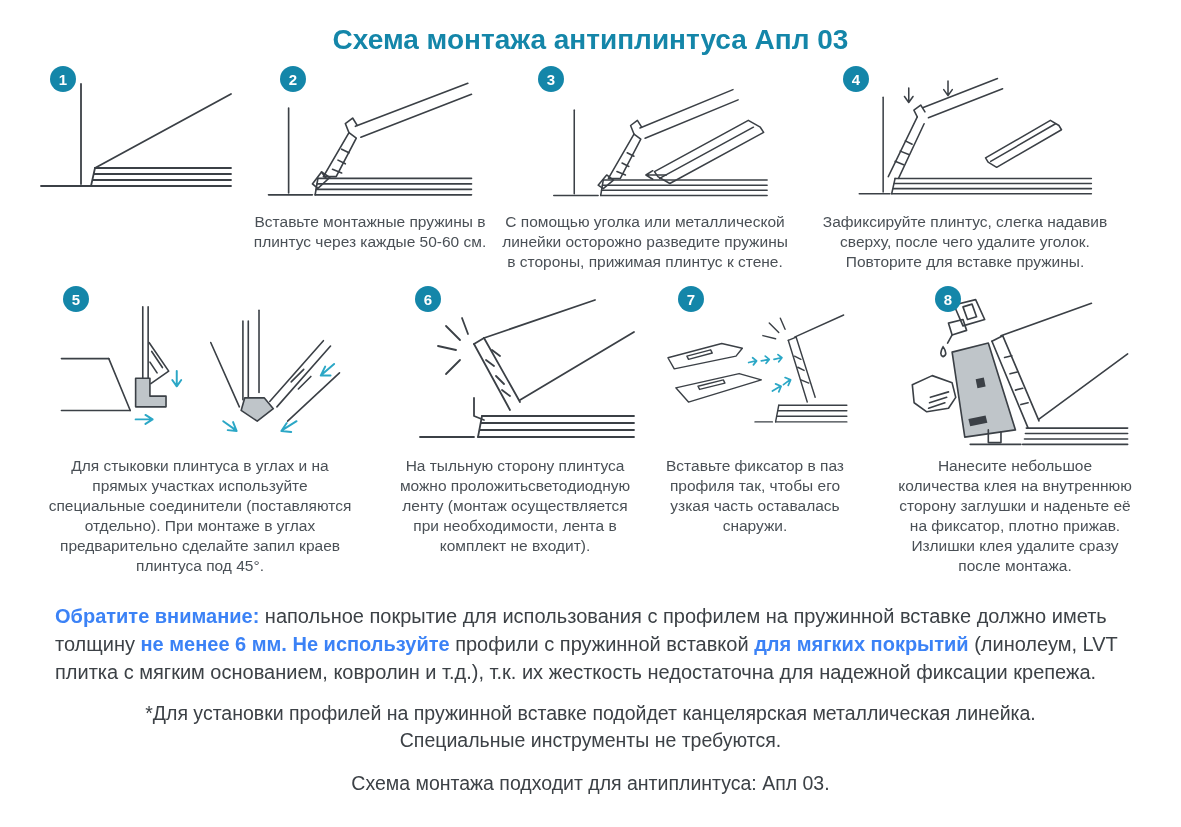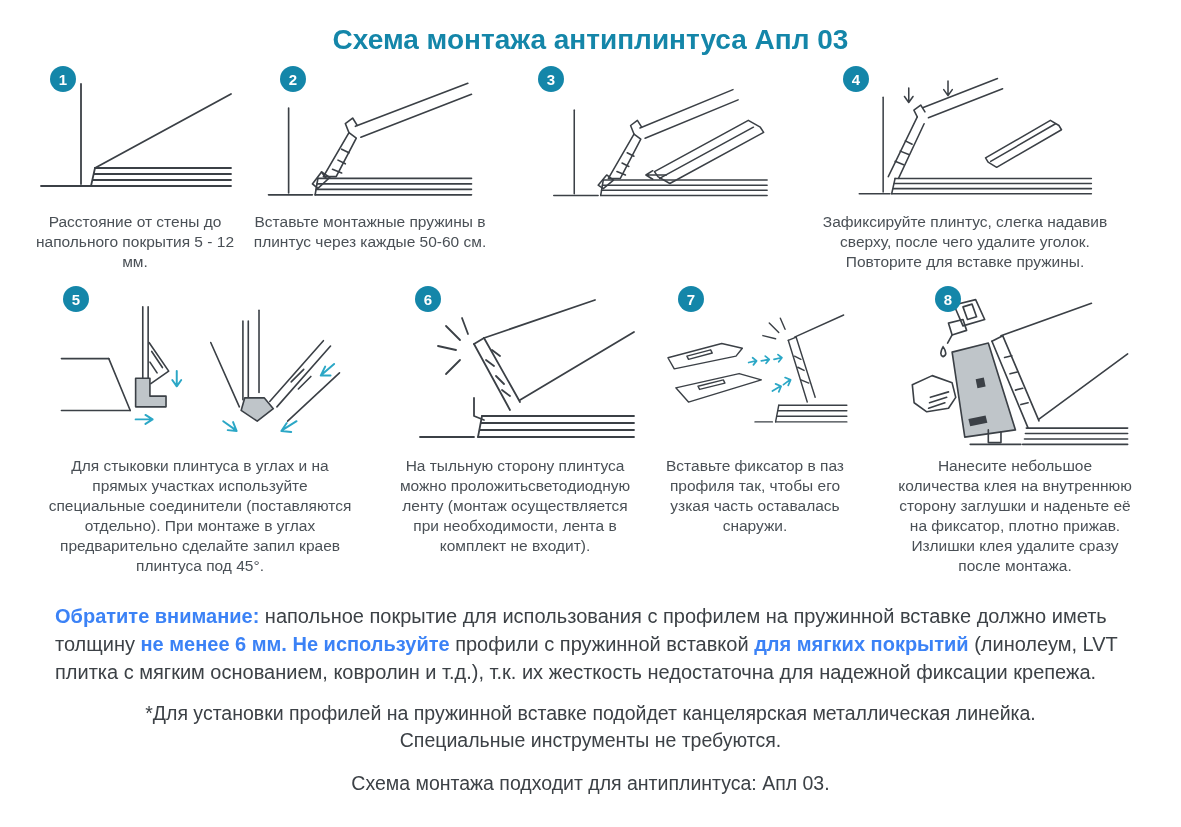--- a/index.html
+++ b/index.html
@@ -82,21 +82,20 @@
       <svg width="205" height="125" viewBox="0 0 205 125">
         <line class="st" x1="48" y1="8" x2="48" y2="108"></line>
         <line class="st" x1="8" y1="110" x2="198" y2="110"></line>
         <line class="st" x1="62" y1="92" x2="198" y2="92"></line>
         <line class="st" x1="61" y1="98" x2="198" y2="98"></line>
         <line class="st" x1="60" y1="104" x2="198" y2="104"></line>
         <line class="st" x1="58" y1="110" x2="62" y2="92"></line>
         <line class="st" x1="62" y1="92" x2="198" y2="18"></line>
       </svg>
     </div>
-    <p class="caption">Расстояние от стены до напольного покрытия 5 - 12 мм.</p>
   </div>
 
   <div class="step s2">
     <div class="badge">2</div>
     <div class="illus">
       <svg width="230" height="128" viewBox="0 0 230 140">
         <line class="st" x1="26" y1="35" x2="26" y2="128"></line>
         <line class="st" x1="4" y1="130" x2="52" y2="130"></line>
         <line class="st" x1="58" y1="112" x2="226" y2="112"></line>
         <line class="st" x1="57" y1="118" x2="226" y2="118"></line>
@@ -130,20 +129,21 @@
         <path class="st" d="M120,102 L128,106 M126,90 L134,94 M114,112 L124,116"></path>
         <path class="st" d="M134,68 L130,58 L138,52 L143,60"></path>
         <line class="st" x1="141" y1="61" x2="250" y2="16"></line>
         <line class="st" x1="147" y1="73" x2="256" y2="28"></line>
         <path class="st" d="M92,128 L102,116 L110,122 L98,132 Z"></path>
         <path class="st" d="M158,112 L268,52 L282,60 L286,66 L176,126 L162,118 Z"></path>
         <line class="st" x1="164" y1="120" x2="274" y2="60"></line>
         <path class="st" d="M172,116 L148,116 M156,111 L148,116 L156,121"></path>
       </svg>
     </div>
+    <p class="caption">С помощью уголка или металлической линейки осторожно разведите пружины в стороны, прижимая плинтус к стене.</p>
   </div>
 
   <div class="step s4">
     <div class="badge">4</div>
     <div class="illus">
       <svg width="305" height="128" viewBox="0 0 305 150">
         <line class="st" x1="56" y1="25" x2="56" y2="136"></line>
         <line class="st" x1="28" y1="138" x2="64" y2="138"></line>
         <line class="st" x1="70" y1="120" x2="300" y2="120"></line>
         <line class="st" x1="69" y1="126" x2="300" y2="126"></line>

